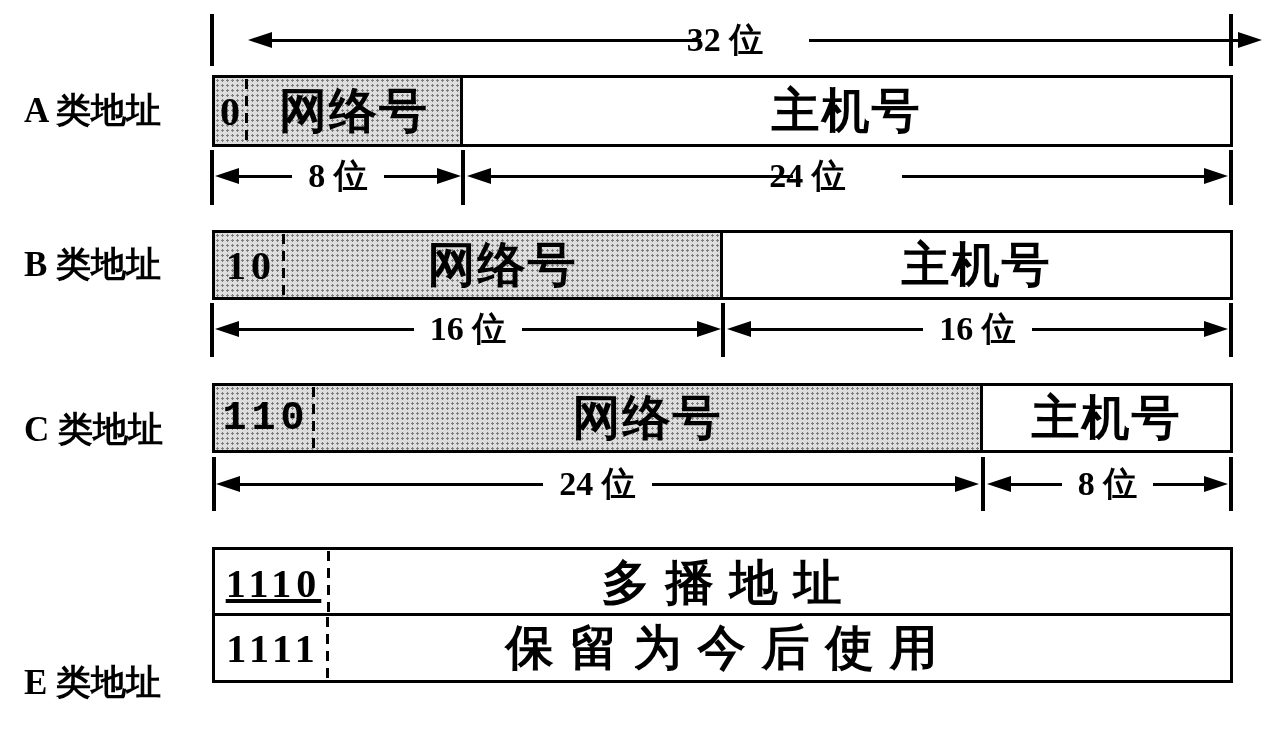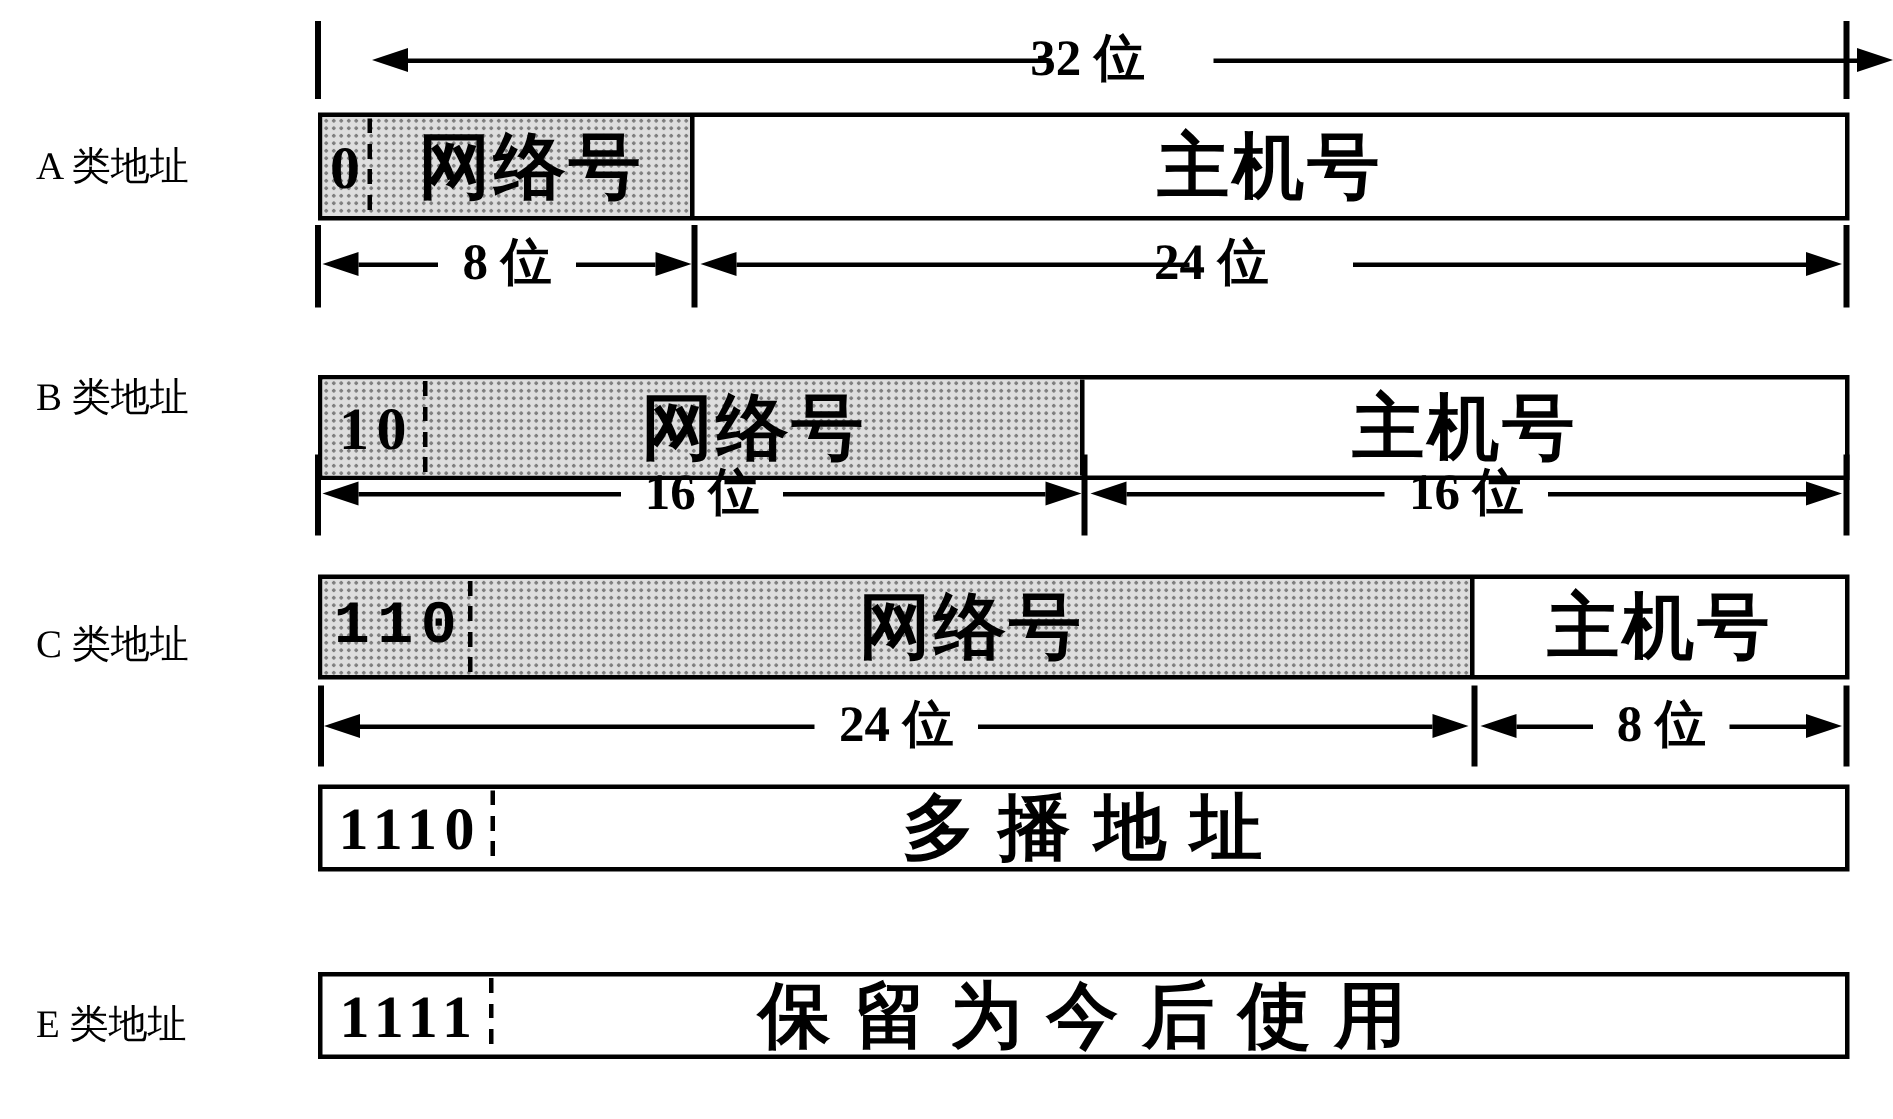--- a/index.html
+++ b/index.html
@@ -3,21 +3,21 @@
 <meta charset="utf-8">
 <style>
   html,body{margin:0;padding:0;background:#ffffff;}
   #canvas{
     position:relative;width:1262px;height:746px;background:#ffffff;overflow:hidden;
     font-family:"Liberation Serif","DejaVu Serif",serif;color:#000;
   }
   
   .rowlabel{
     position:absolute;left:24px;width:150px;height:48px;
-    font-size:26px;font-weight:400;line-height:48px;white-space:nowrap;
+    font-size:35px;font-weight:700;line-height:48px;white-space:nowrap;
   }
   
   .bar{
     position:absolute;left:212px;width:1021px;box-sizing:border-box;
     border:3px solid #000;background:#fff;display:flex;align-items:stretch;
   }
   .sec{display:flex;align-items:center;justify-content:center;box-sizing:border-box;}
   .shaded{
     background-color:#dedede;
     background-image:radial-gradient(circle,#7e7e7e 1.15px,transparent 1.3px);
@@ -94,21 +94,21 @@
   </div>
   <div class="dim" style="left:467px;top:152px;width:761px;">
     <span class="ah ah-l"></span>
     <span class="ln"></span>
     <span class="dimlbl shift40">24 位</span>
     <span class="ln"></span>
     <span class="ah ah-r"></span>
   </div>
 
   <div class="rowlabel" style="top:241px;">B 类地址</div>
-  <div class="bar" style="top:230px;height:70px;margin-top:20px;">
+  <div class="bar" style="top:230px;height:70px;">
     <div class="sec shaded" style="width:508px;">
       <div class="prefix" style="width:67px;">10</div>
       <div class="vdash"></div>
       <div class="fill">
           <span class="barlabel">网络号</span>
         </div>
     </div>
     <div class="sec fill">
       <span class="barlabel">主机号</span>
     </div>
@@ -155,30 +155,30 @@
     <span class="ah ah-r"></span>
   </div>
   <div class="dim" style="left:987px;top:460px;width:241px;">
     <span class="ah ah-l"></span>
     <span class="ln"></span>
     <span class="dimlbl">8 位</span>
     <span class="ln"></span>
     <span class="ah ah-r"></span>
   </div>
 
-  <div class="bar" style="top:523px;height:58px;">
+  <div class="bar" style="top:547px;height:72px;text-decoration:underline;">
     <div class="prefix" style="width:112px;">1110</div>
     <div class="vdash"></div>
     <div class="overlaylabel">
       <span class="barlabel">多 播 地 址</span>
     </div>
   </div>
 
   <div class="rowlabel" style="top:659px;">E 类地址</div>
-  <div class="bar" style="top:648px;height:58px;align-items:center;">
+  <div class="bar" style="top:613px;height:70px;align-items:center;">
     <div class="prefix" style="width:111px;">1111</div>
     <div class="vdash"></div>
     <div class="overlaylabel">
       <span class="barlabel">保 留 为 今 后 使 用</span>
     </div>
   </div>
 
 </div>
 
 </body></html>

